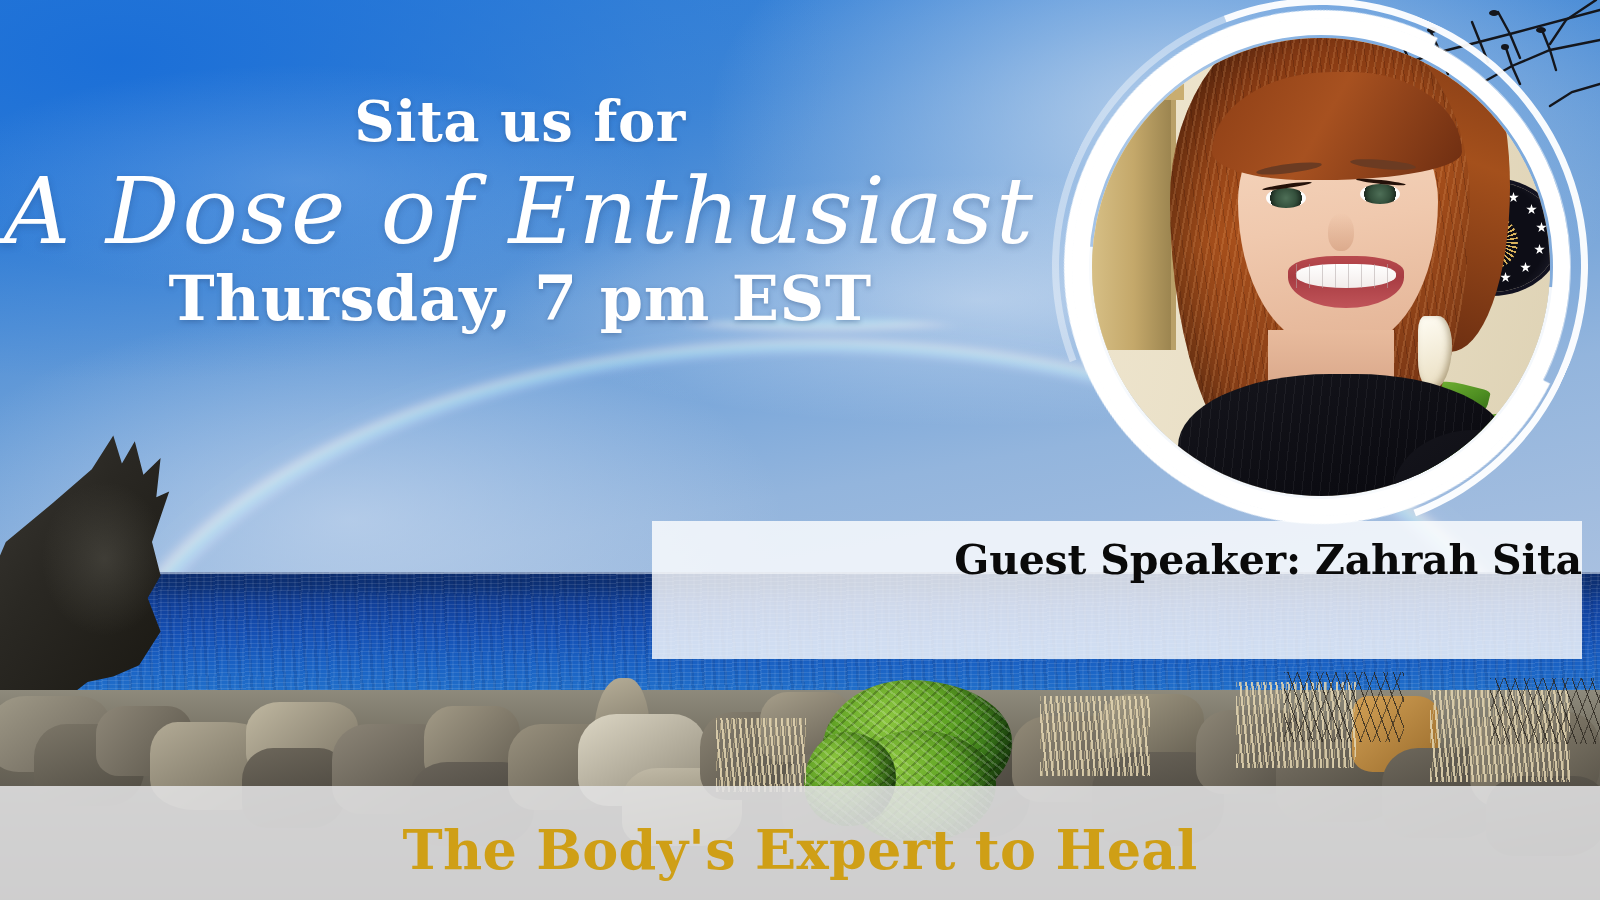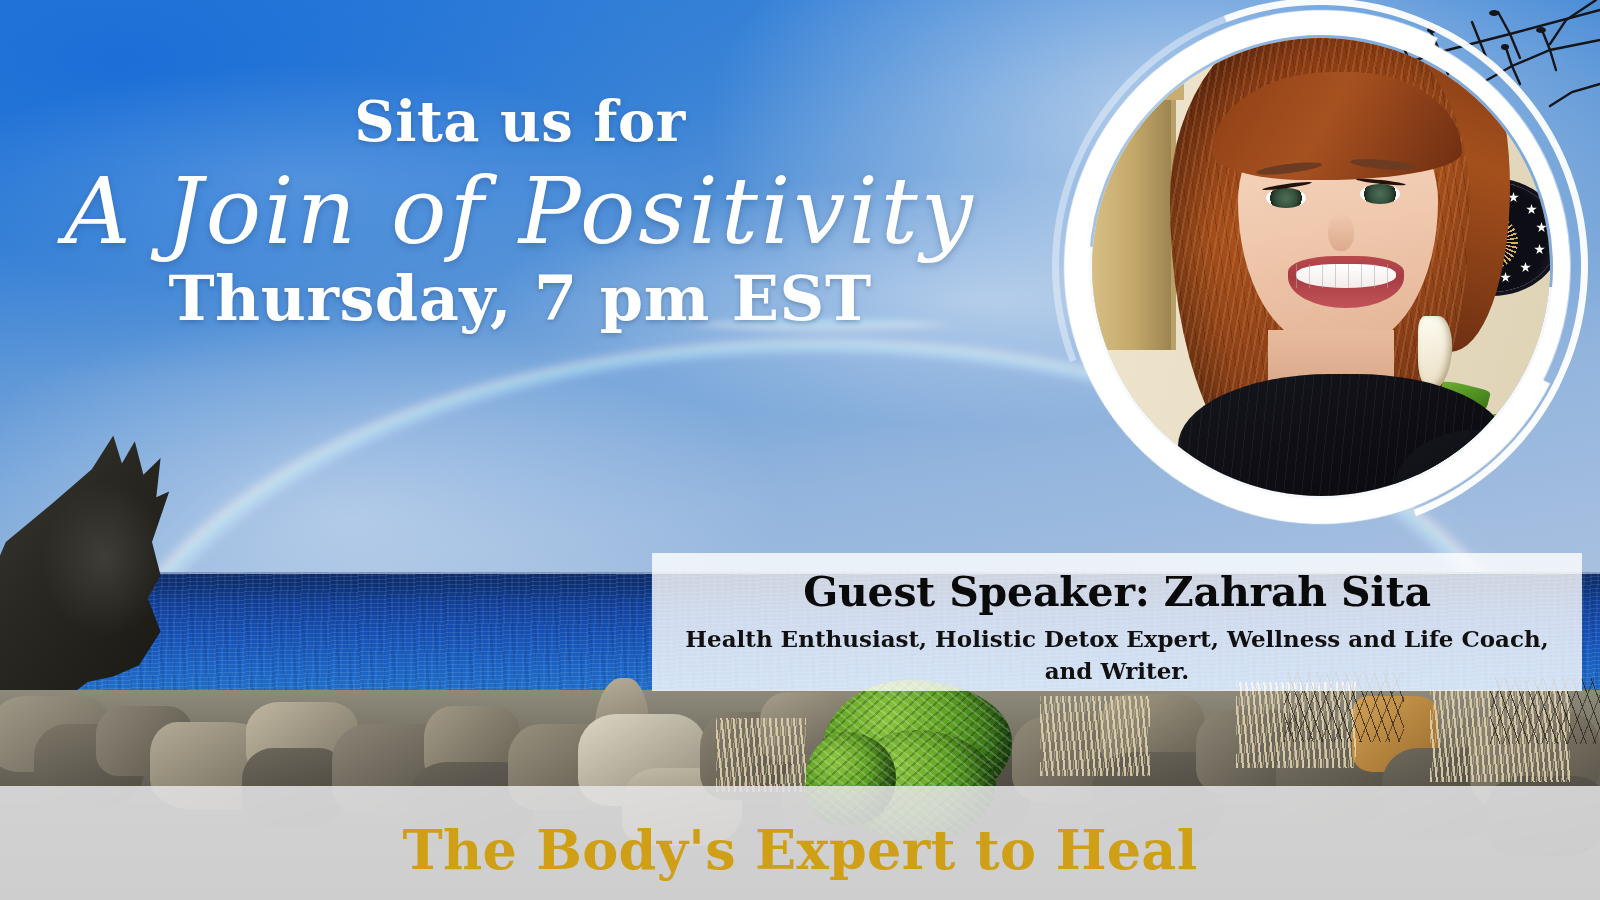--- a/index.html
+++ b/index.html
@@ -404,24 +404,24 @@
     font-size:62px;
     line-height:74px;
     color:#ffffff;
     letter-spacing:.5px;
     margin-top:-4px;
     text-shadow:0 2px 5px rgba(30,60,110,.35);
   }
 
   
   .speaker-panel {
-    position:absolute; left:652px; top:553px; width:930px; height:138px;
+    position:absolute; left:652px; top:521px; width:930px; height:138px;
     background:rgba(255,255,255,.80);
     padding-top:14px;
-    text-align:center;
+    text-align:right;
   }
   .speaker-name {
     font-family:"DejaVu Serif", serif;
     font-weight:bold;
     font-size:41px;
     line-height:50px;
     color:#0a0a0a;
     letter-spacing:-.2px;
   }
   .speaker-sub {
@@ -592,26 +592,25 @@
       <div class="ph-neck"></div>
       <div class="ph-earring"></div>
       <div class="ph-top"></div>
       <div class="ph-arm"></div>
       <div class="ph-tattoo"></div>
     </div>
   </div>
 
   <div class="headline-zone">
     <div class="join-us">Sita us for</div>
-    <div class="script-title">A Join of Positivity</div>
+    <div class="script-title">A Dose of Enthusiast</div>
     <div class="when">Thursday, 7 pm EST</div>
   </div>
 
   <div class="speaker-panel">
     <div class="speaker-name">Guest Speaker: Zahrah Sita</div>
-    <div class="speaker-sub">Health Enthusiast, Holistic Detox Expert, Wellness and Life Coach, and Writer.</div>
   </div>
 
   <div class="bottom-band">
     <div class="band-title">The Body's Expert to Heal</div>
   </div>
 
 </div>
 
 </body></html>

